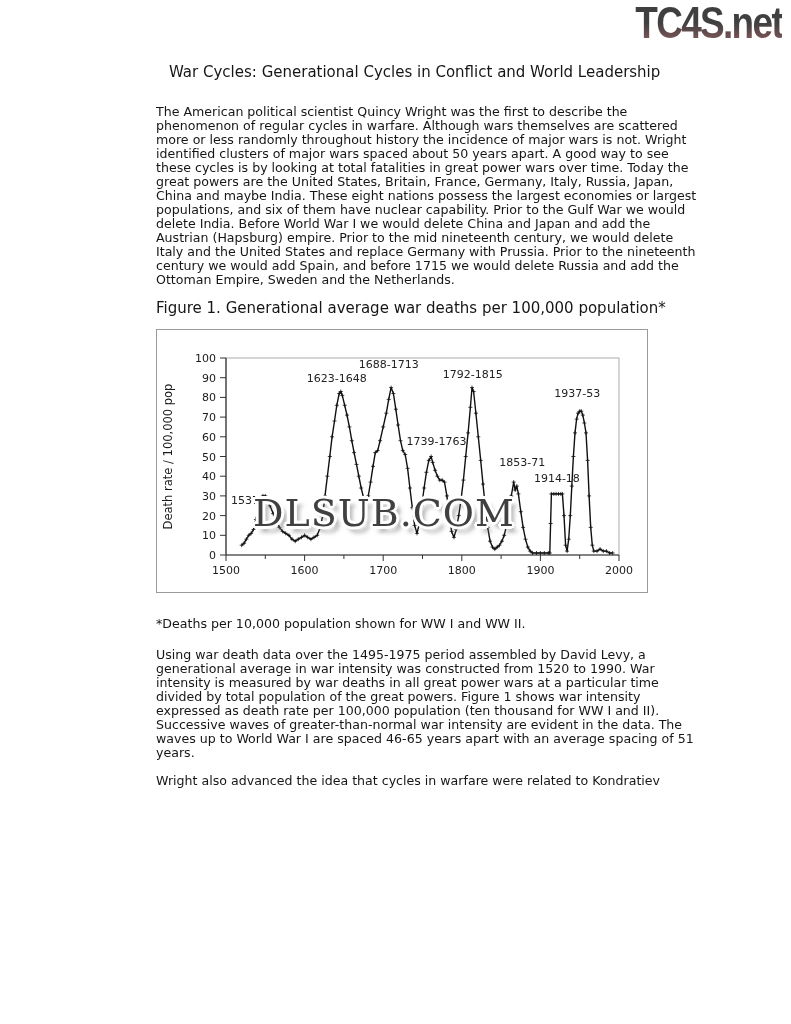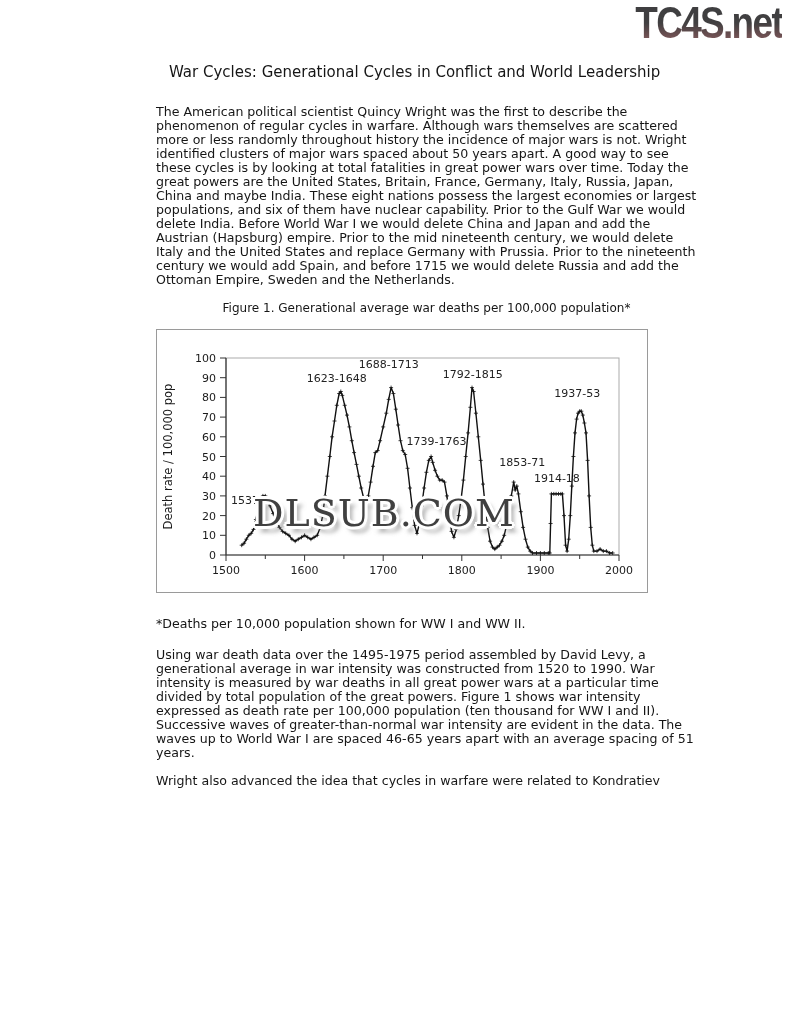--- a/index.html
+++ b/index.html
@@ -22,21 +22,21 @@
     color:#cf6c6e;letter-spacing:0;
     text-shadow:
       -2px -2px 0 #3a2b2c, 2px -2px 0 #3a2b2c, -2px 2px 0 #3a2b2c, 2px 2px 0 #3a2b2c,
       -2px 0 0 #3a2b2c, 2px 0 0 #3a2b2c, 0 -2px 0 #3a2b2c, 0 2px 0 #3a2b2c,
       4px 5px 4px rgba(110,110,110,.55);
   }
   
   .content{position:absolute;left:156px;top:65px;width:541px;}
   .title{font-size:15px;line-height:15.2px;margin:0 0 25px 13px;}
   p.para{font-size:12.6px;line-height:14px;margin:0 0 14px 0;}
-  .caption{font-size:12px;line-height:15.2px;margin:1px 0 13px 0;text-align:center;}
+  .caption{font-size:15px;line-height:15.2px;margin:1px 0 13px 0;}
   .footnote{font-size:12.6px;line-height:15.2px;margin:0 0 16px 0;}
   
   .chart-box{
     position:relative;width:492px;height:264px;margin:0 0 23px 0;
     border:1px solid #9a9a9a;background:#fff;box-sizing:border-box;
   }
   .chart-box svg{display:block;}
   .tick{font:11px "DejaVu Sans",sans-serif;fill:#1b1b1b;}
   .ann{font:11px "DejaVu Sans",sans-serif;fill:#222;}
   .ylab{font:11.5px "DejaVu Sans",sans-serif;fill:#1b1b1b;}

